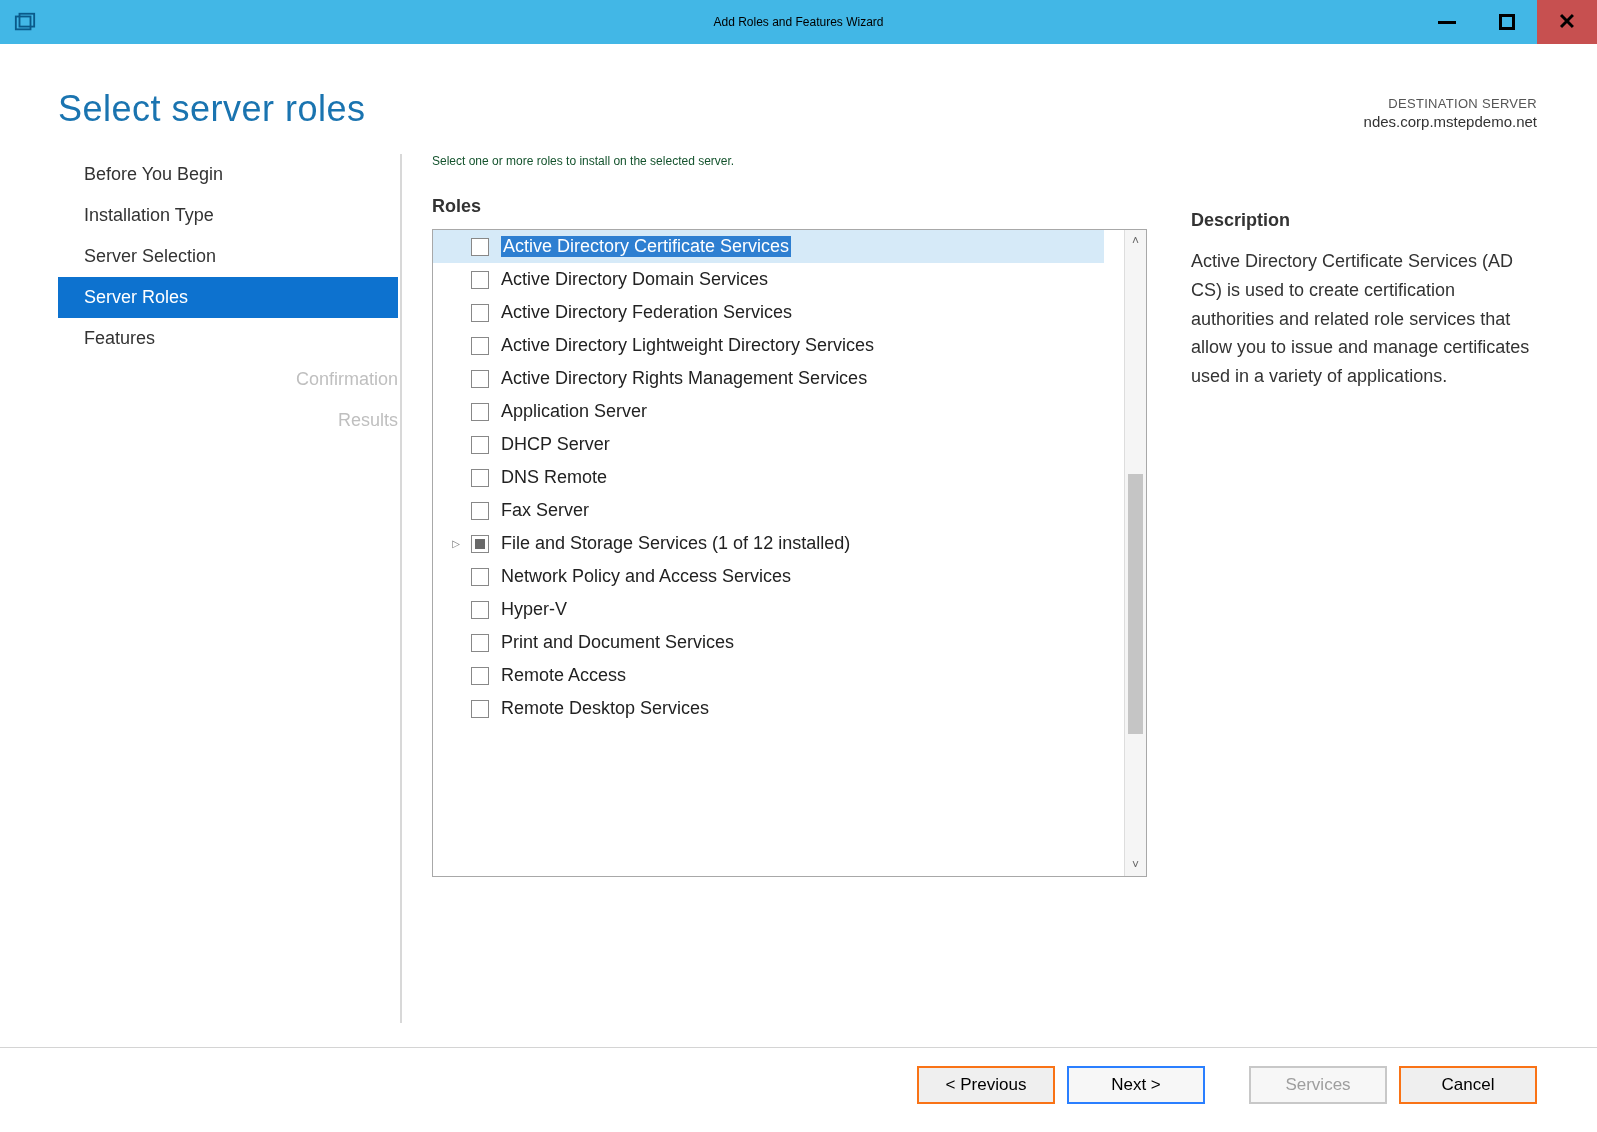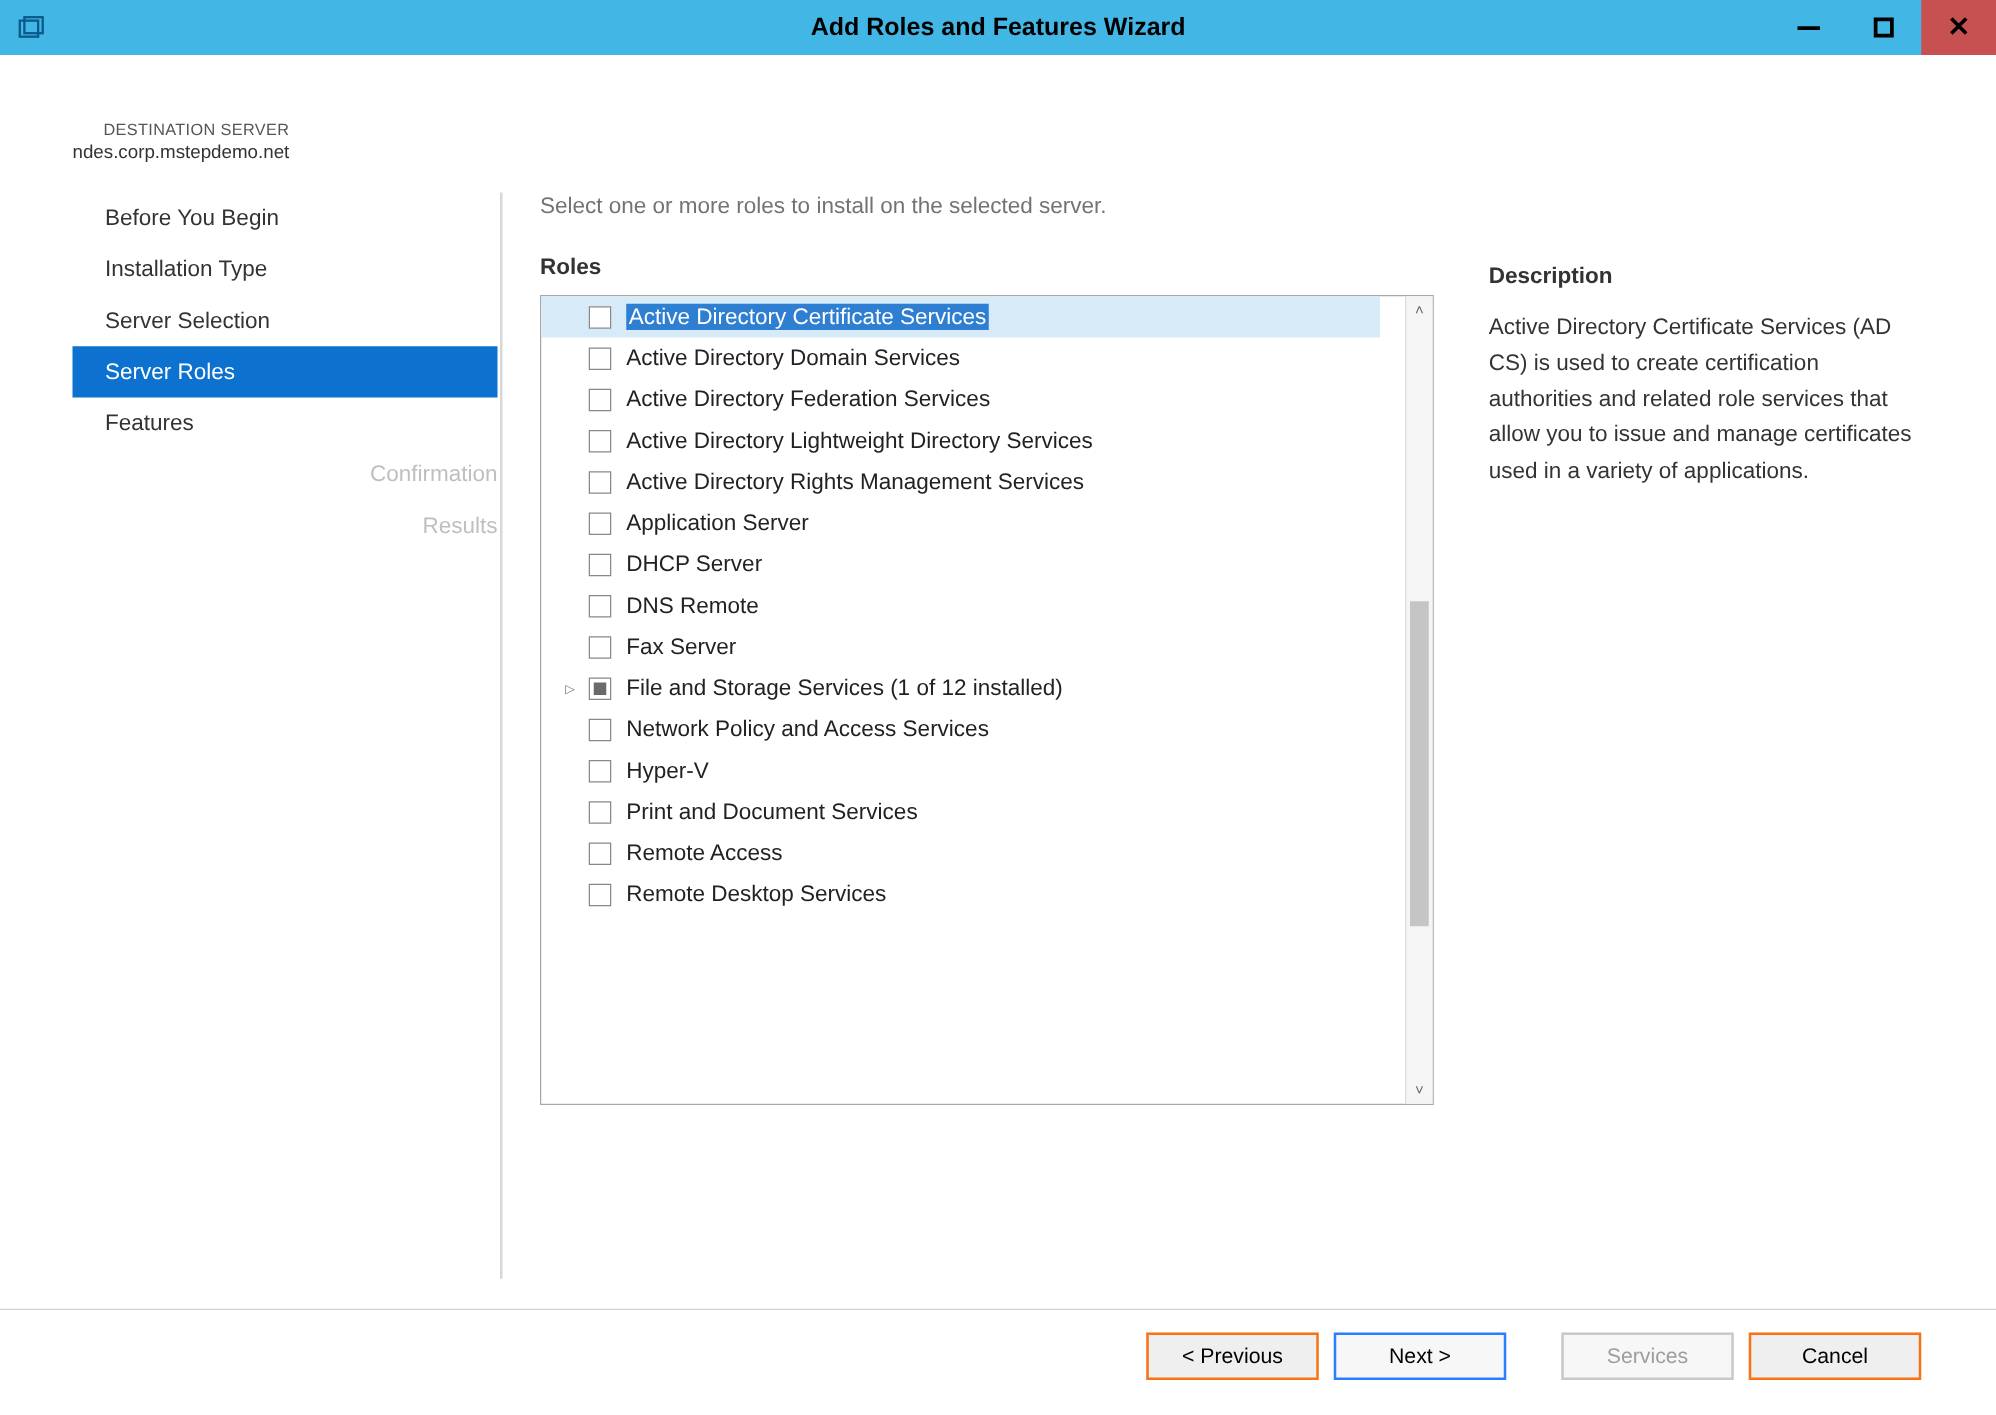--- a/index.html
+++ b/index.html
@@ -1,42 +1,42 @@
 <!DOCTYPE html>
 <html><head>
 <meta charset="utf-8">
 <style>
 * { box-sizing: border-box; margin: 0; padding: 0; font-family: "Segoe UI", Arial, sans-serif; }
 html, body { width: 1597px; height: 1132px; background: #fff; }
 .window { width: 100%; height: 100%; display: flex; flex-direction: column; }
 .titlebar { height: 44px; background: #42b7e6; display: flex; align-items: center; position: relative; }
 .titlebar .app-icon { width: 26px; height: 26px; margin-left: 12px; display: flex; align-items: center; justify-content: center; }
 .titlebar .app-icon svg { width: 22px; height: 22px; }
-.titlebar .title { position: absolute; left: 0; right: 0; text-align: center; font-size: 20px; color: #000; font-weight: 700; pointer-events: none; }
+.titlebar .title { position: absolute; left: 0; right: 0; text-align: center; font-size: 12px; color: #000; font-weight: 400; pointer-events: none; }
 .titlebar .controls { margin-left: auto; display: flex; height: 100%; }
 .titlebar .controls .ctrl { width: 60px; height: 100%; display: flex; align-items: center; justify-content: center; }
 .titlebar .controls .ctrl.close { background: #c75050; }
 .ctrl-line { width: 18px; height: 3px; background: #000; }
 .ctrl-box { width: 16px; height: 16px; border: 3px solid #000; }
 .ctrl-x { font-size: 22px; font-weight: bold; color: #000; }
 .content { flex: 1; background: #fff; display: flex; flex-direction: column; padding-bottom: 10px; }
 .header-area { display: flex; justify-content: space-between; align-items: flex-start; padding: 44px 60px 18px 58px; }
 .page-title { font-size: 36px; font-weight: 300; color: #1a74b0; letter-spacing: 0.5px; }
 .dest-wrap { text-align: right; padding-top: 8px; }
 .dest-label { font-size: 13px; color: #555; letter-spacing: 0.3px; }
 .dest-server { font-size: 15px; color: #333; margin-top: 2px; }
 .body { flex: 1; display: flex; padding: 6px 60px 0 58px; }
 .sidebar-col { width: 340px; flex-shrink: 0; }
 .sidebar-step { font-size: 18px; color: #333; padding: 10px 0 10px 26px; cursor: pointer; }
 .sidebar-step.selected { background: #0d72cf; color: #fff; }
 .sidebar-step.disabled { color: #bfbfbf; cursor: default; text-align: right; }
 .divider { width: 2px; background: #d8d8d8; margin: 0 30px 0 2px; }
 .main-col { flex: 1; display: flex; }
 .roles-col { flex: 1; display: flex; flex-direction: column; }
-.instruction { font-size: 18px; color: #737373; margin-bottom: 28px; }
+.instruction { font-size: 12px; color: #14532d; margin-bottom: 28px; }
 .roles-heading { font-size: 18px; font-weight: 600; color: #333; margin-bottom: 12px; }
 .roles-listbox { border: 1px solid #a8a8a8; display: flex; height: 648px; gap: 20px; }
 .roles-items { flex: 1; overflow: hidden; }
 .role-row { display: flex; align-items: center; padding: 6px 6px 6px 16px; font-size: 18px; color: #222; }
 .role-row.selected { background: #d6eaf8; }
 .role-row .expander { width: 14px; display: flex; justify-content: center; align-items: center; color: #777; font-size: 10px; }
 .role-row .cb { width: 18px; height: 18px; border: 1px solid #888; margin: 0 12px 0 8px; flex-shrink: 0; display: flex; align-items: center; justify-content: center; background: #fff; }
 .role-row .cb .partial-fill { width: 10px; height: 10px; background: #6a6a6a; }
 .role-row .label-text.highlighted { background: #2e7fd1; color: #fff; padding: 0 2px; }
 .scrollbar { width: 22px; background: #f5f5f5; border-left: 1px solid #ddd; display: flex; flex-direction: column; }
@@ -72,20 +72,21 @@
           <div class="ctrl-box"></div>
         </div>
       <div class="ctrl close">
           <div class="ctrl-x">✕</div>
         </div>
     </div>
   </div>
 
   <div class="content">
     <div class="header-area">
+      <div class="page-title">Select server roles</div>
       <div class="dest-wrap">
         <div class="dest-label">DESTINATION SERVER</div>
         <div class="dest-server">ndes.corp.mstepdemo.net</div>
       </div>
     </div>
 
     <div class="body">
       <div class="sidebar-col" id="sidebar">
           <div class="sidebar-step">Before You Begin</div>
           <div class="sidebar-step">Installation Type</div>

